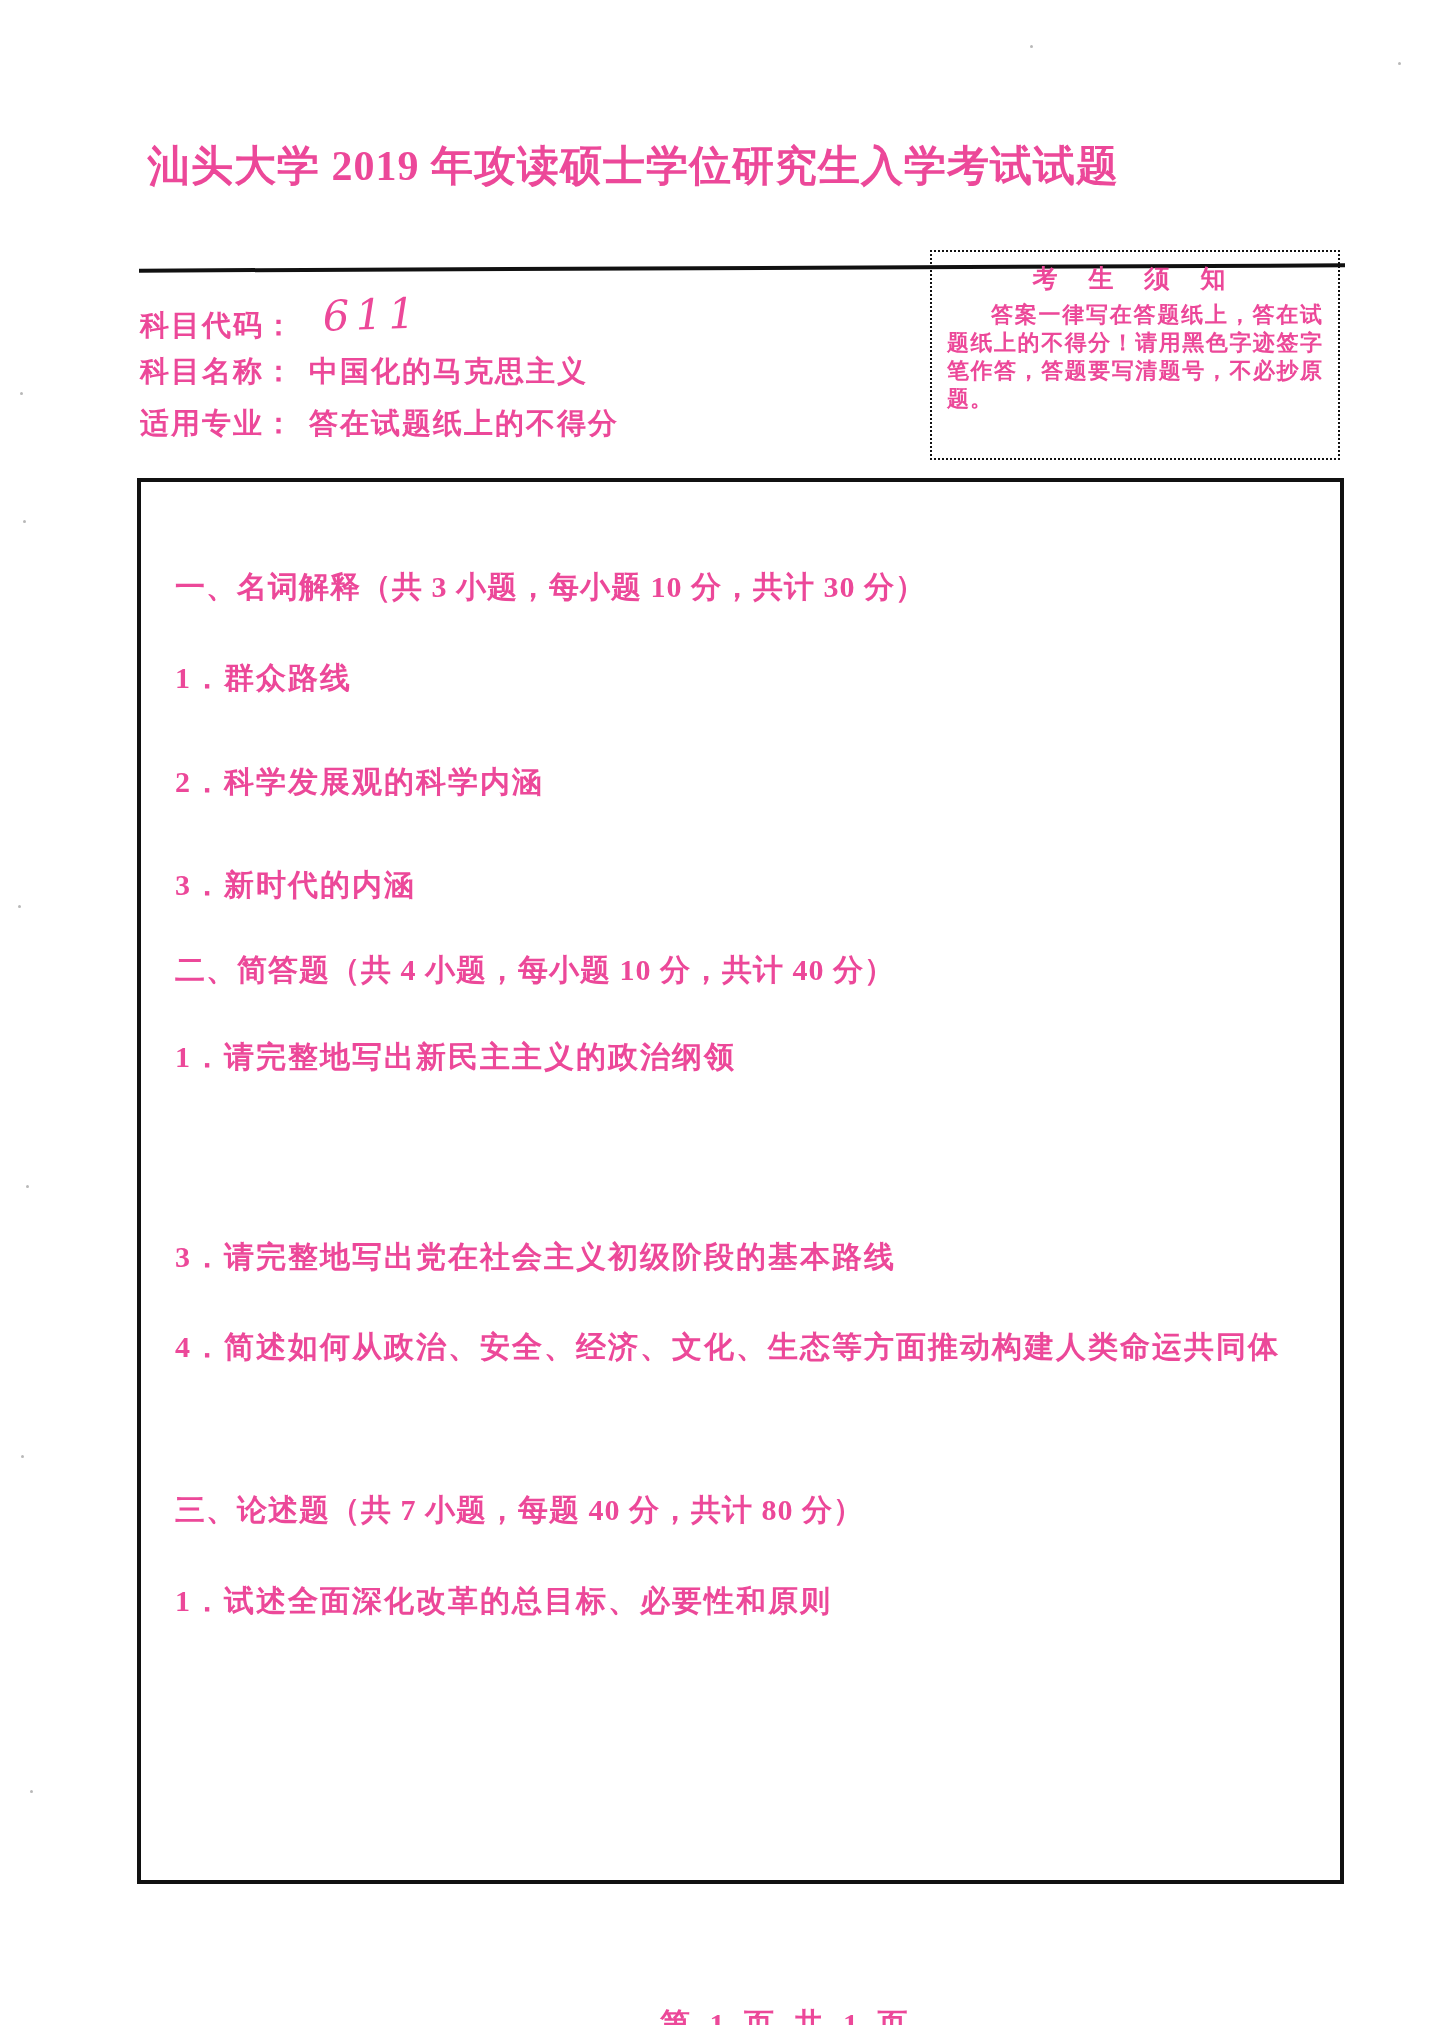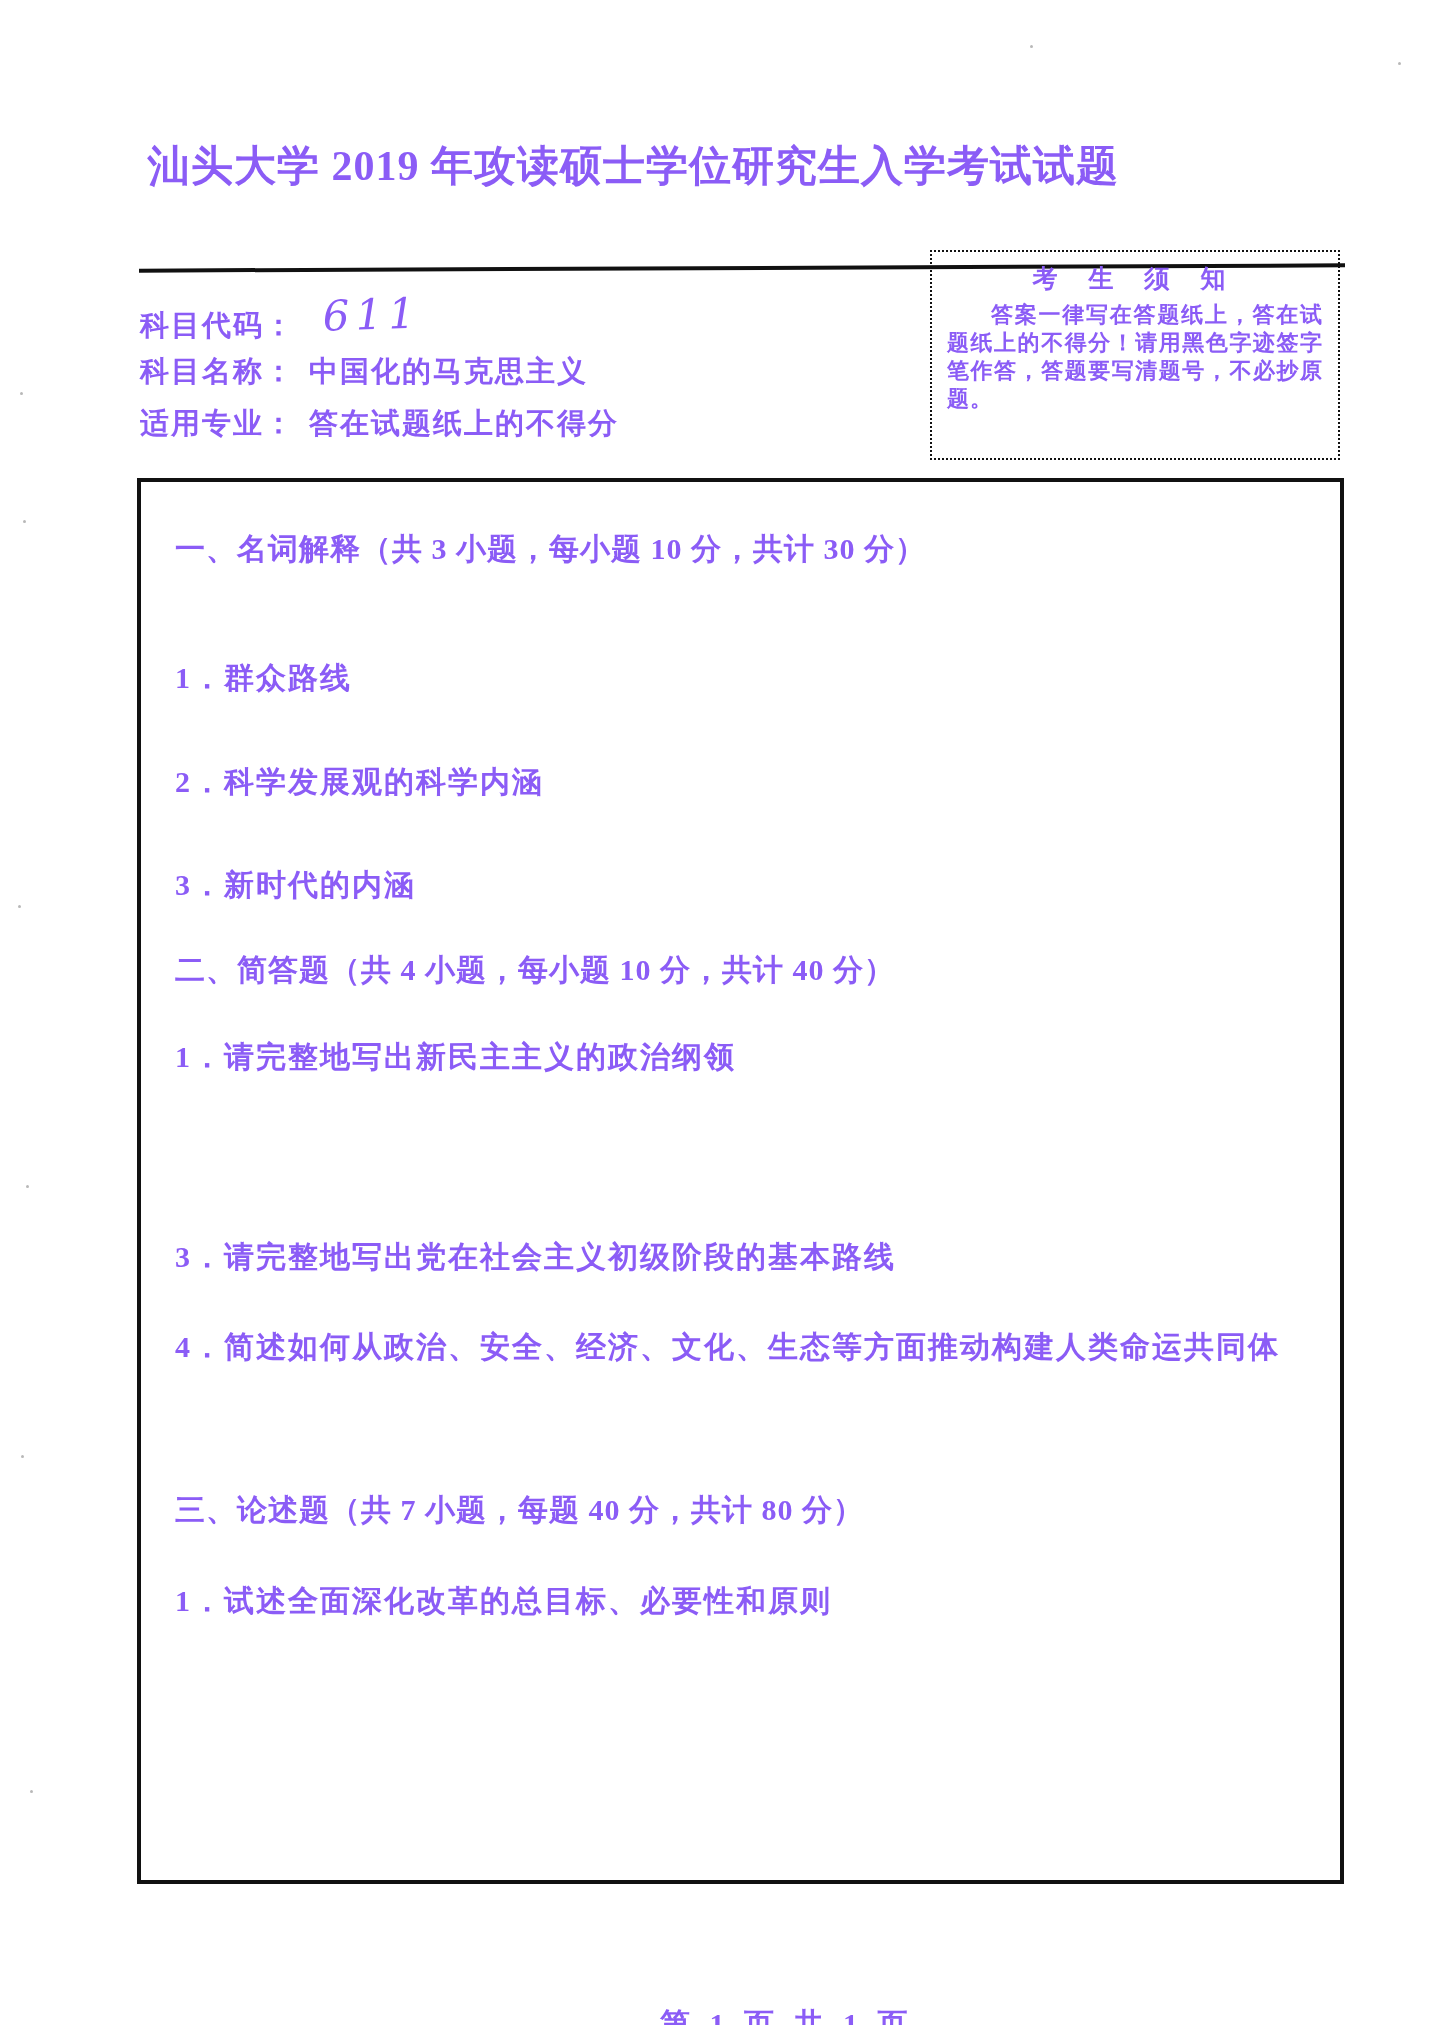--- a/index.html
+++ b/index.html
@@ -4,21 +4,21 @@
 <style>
   * { margin: 0; padding: 0; box-sizing: border-box; }
   html, body { background: #e8e8e8; }
   .page {
     position: relative;
     width: 1434px;
     height: 2025px;
     background: #ffffff;
     overflow: hidden;
     font-family: "Liberation Serif", "DejaVu Serif", serif;
-    color: #8b5cf6;
+    color: #ec4899;
   }
   .page-title {
     position: absolute;
     left: 148px;
     top: 138px;
     width: 920px;
     font-size: 42px;
     font-weight: 900;
     letter-spacing: 1px;
     white-space: nowrap;
@@ -131,21 +131,21 @@
     <span class="meta-label">适用专业：</span><span class="meta-value">答在试题纸上的不得分</span>
   </div>
 
   <div class="notice-box">
     <div class="notice-title">考 生 须 知</div>
     <p class="notice-body">答案一律写在答题纸上，答在试题纸上的不得分！请用黑色字迹签字笔作答，答题要写清题号，不必抄原题。</p>
   </div>
 
   <div class="question-box"></div>
 
-  <div class="qline heading" style="top: 529px; text-align: right;">一、名词解释（共 3 小题，每小题 10 分，共计 30 分）</div>
+  <div class="qline heading" style="top: 567px; text-align: right;">一、名词解释（共 3 小题，每小题 10 分，共计 30 分）</div>
   <div class="qline" style="top: 658px;">1．群众路线</div>
   <div class="qline" style="top: 762px;">2．科学发展观的科学内涵</div>
   <div class="qline" style="top: 865px;">3．新时代的内涵</div>
 
   <div class="qline heading" style="top: 950px;">二、简答题（共 4 小题，每小题 10 分，共计 40 分）</div>
   <div class="qline" style="top: 1037px;">1．请完整地写出新民主主义的政治纲领</div>
   <div class="qline" style="top: 1237px;">3．请完整地写出党在社会主义初级阶段的基本路线</div>
   <div class="qline" style="top: 1327px;">4．简述如何从政治、安全、经济、文化、生态等方面推动构建人类命运共同体</div>
 
   <div class="qline heading" style="top: 1490px;">三、论述题（共 7 小题，每题 40 分，共计 80 分）</div>

